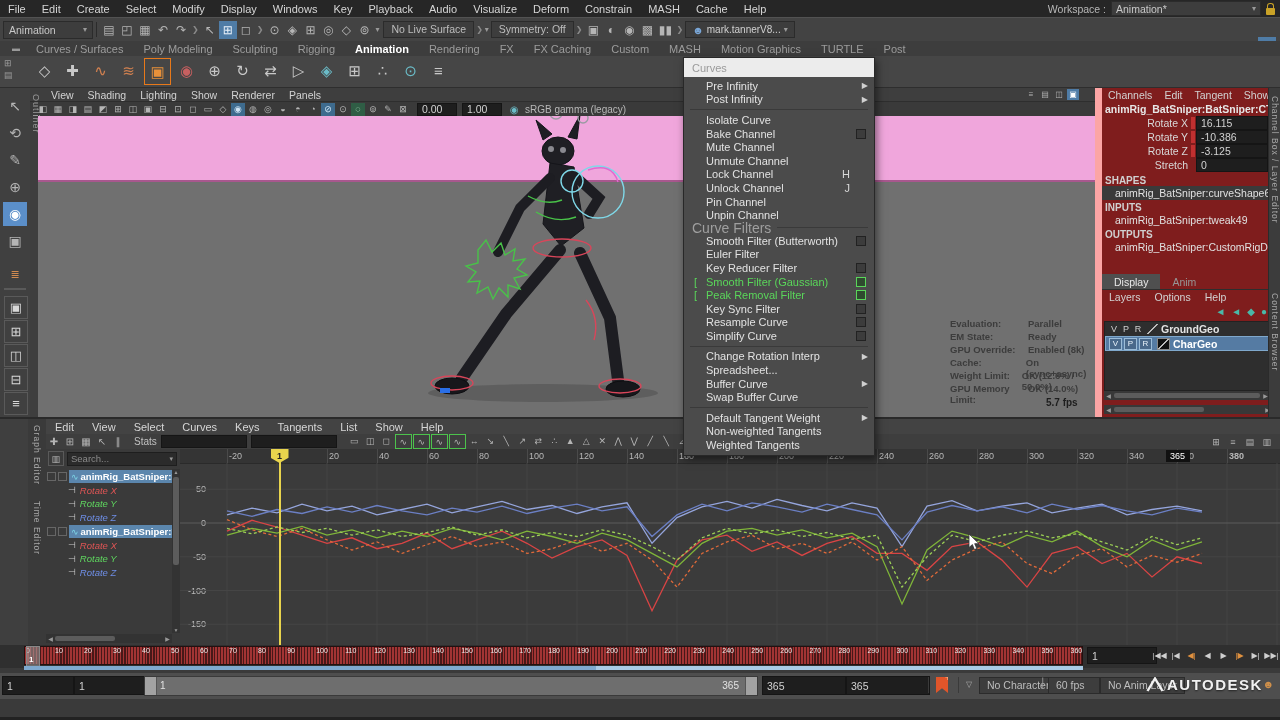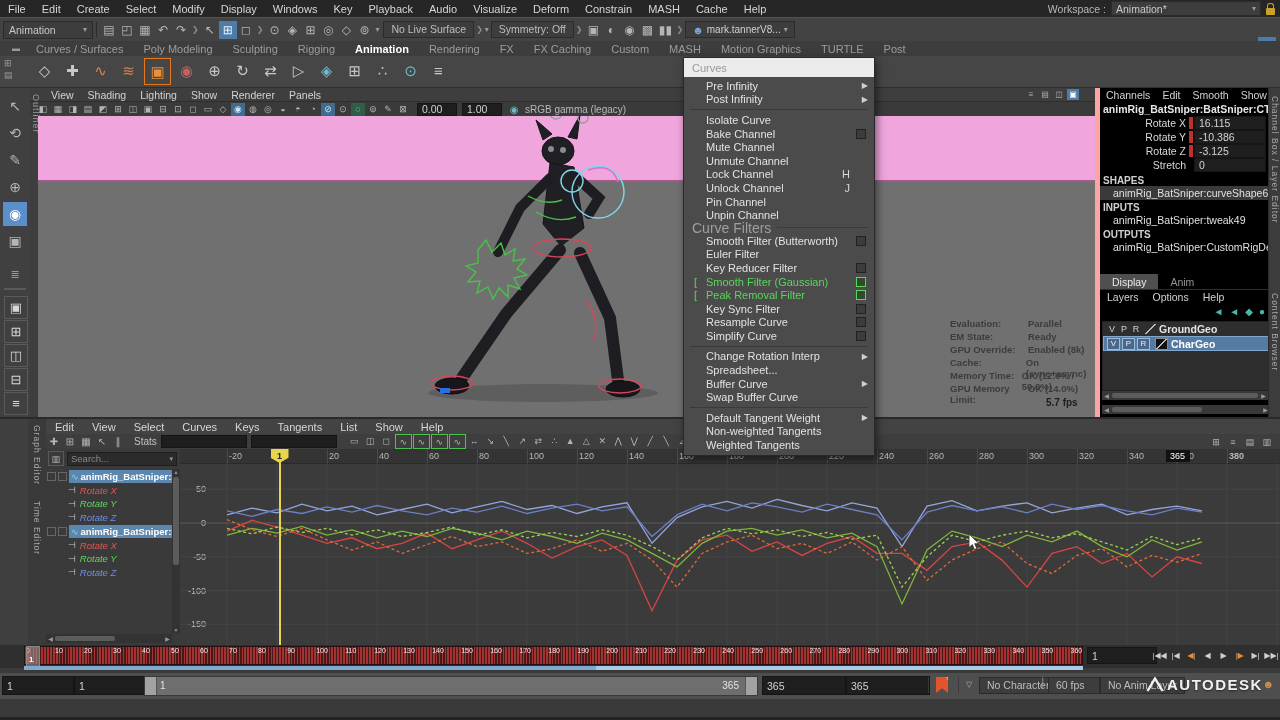--- a/index.html
+++ b/index.html
@@ -273,39 +273,39 @@
           </div>
           <div style="display: flex; height: 13px;">
             <div class="hudLabel" style="width: 78px;">GPU Override:</div>
             <div class="hudVal">Enabled (8k)</div>
           </div>
           <div style="display: flex; height: 13px;">
             <div class="hudLabel" style="width: 78px;">Cache:</div>
             <div class="hudVal">On (sync+async)</div>
           </div>
           <div style="display: flex; height: 13px;">
-            <div class="hudLabel" style="width: 78px;">Memory Time:</div>
+            <div class="hudLabel" style="width: 78px;">Weight Limit:</div>
             <div class="hudVal">OK (12.6% / 50.0%)</div>
           </div>
           <div style="display: flex; height: 13px;">
             <div class="hudLabel" style="width: 78px;">GPU Memory Limit:</div>
             <div class="hudVal">OK (14.0%)</div>
           </div>
         </div>
       <div style="position:absolute;left:1008px;top:281px;font-weight:bold;color:#1e1e1e;font-size:10px;">5.7 fps</div>
     </div>
   </div>
 
   <div class="abs vtext" style="left:31px;top:94px;height:60px;color:#9a9a9a;">Outliner</div>
 
-  <div id="rightpanel" class="abs" style="left:1095px;top:88px;width:173px;height:329px;background:#000000;border-left:5px solid #fca5a5;">
+  <div id="rightpanel" class="abs" style="left:1095px;top:88px;width:173px;height:329px;background:#7f1d1d;border-left:7px solid #fca5a5;">
       <div style="display: flex; height: 14px; align-items: center;">
         <div style="font-size: 10.5px; padding: 0px 6px; color: rgb(210, 210, 210);">Channels</div>
         <div style="font-size: 10.5px; padding: 0px 6px; color: rgb(210, 210, 210);">Edit</div>
-        <div style="font-size: 10.5px; padding: 0px 6px; color: rgb(210, 210, 210);">Smooth</div>
+        <div style="font-size: 10.5px; padding: 0px 6px; color: rgb(210, 210, 210);">Tangent</div>
         <div style="font-size: 10.5px; padding: 0px 6px; color: rgb(210, 210, 210);">Show</div>
       </div>
       <div style="font-weight: bold; font-size: 10.5px; color: rgb(230, 230, 230); padding: 1px 0px 1px 3px; white-space: nowrap; overflow: hidden;">animRig_BatSniper:BatSniper:CTRL_F...</div>
       <div style="display: flex; align-items: center; height: 14px;">
         <div style="width: 86px; text-align: right; font-size: 10.5px; color: rgb(216, 216, 216); padding-right: 3px;">Rotate X</div>
         <div style="width: 4px; height: 12px; background: rgb(192, 48, 48);"></div>
         <div class="fld" style="width: 62px; height: 12px; margin-left: 1px;">16.115</div>
       </div>
       <div style="display: flex; align-items: center; height: 14px;">
         <div style="width: 86px; text-align: right; font-size: 10.5px; color: rgb(216, 216, 216); padding-right: 3px;">Rotate Y</div>

